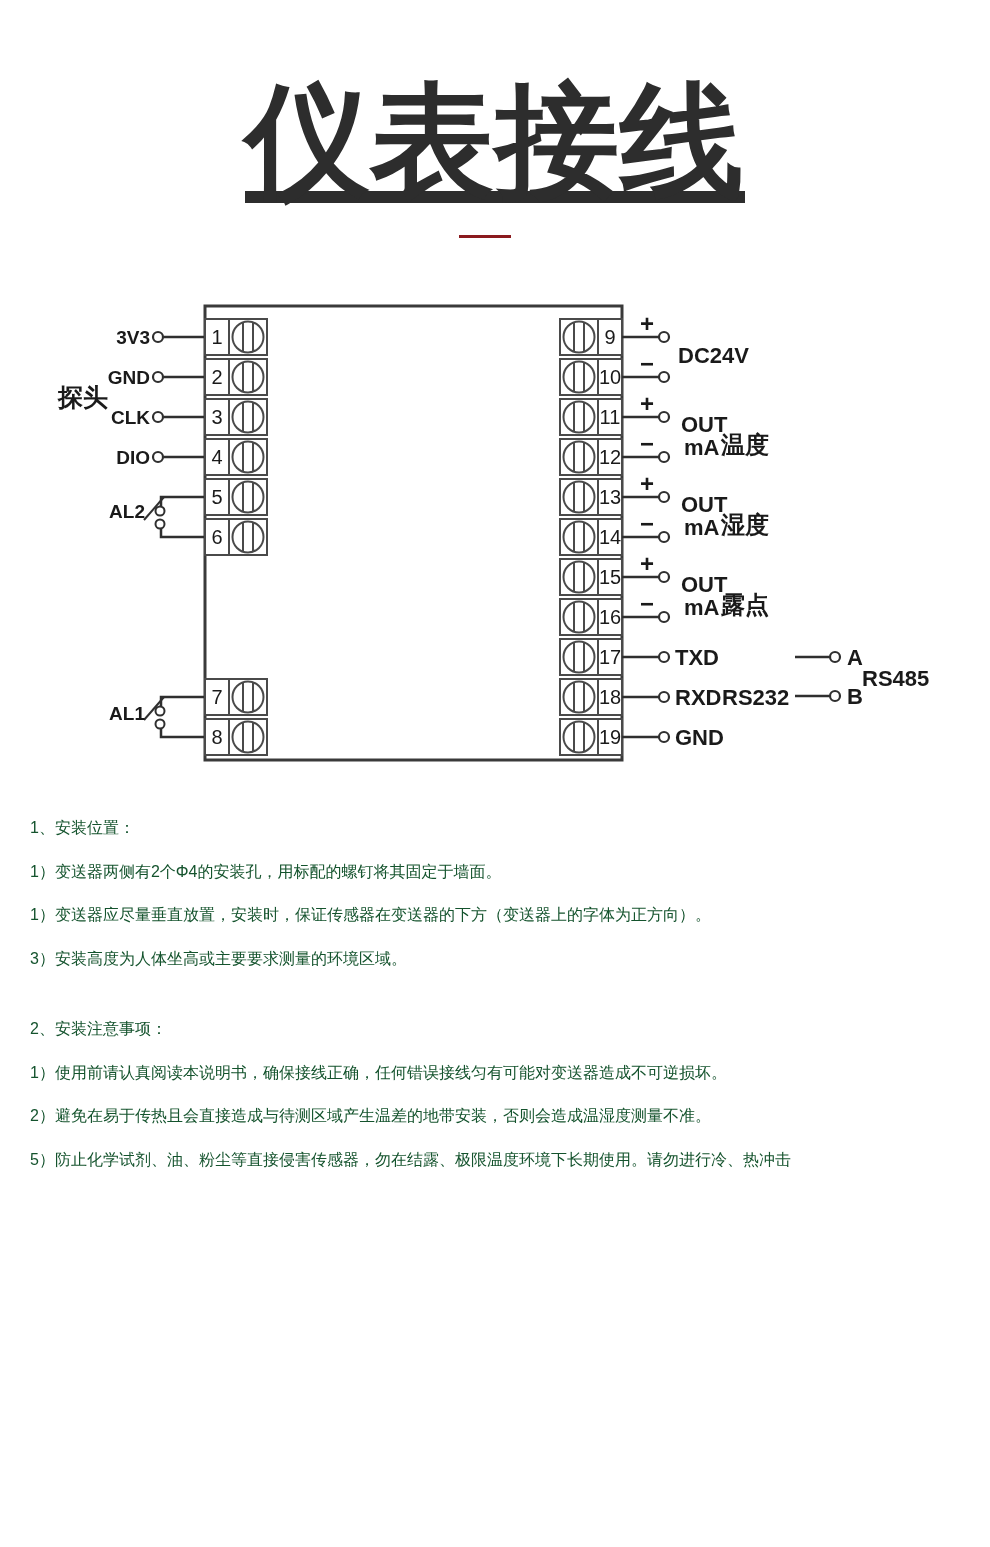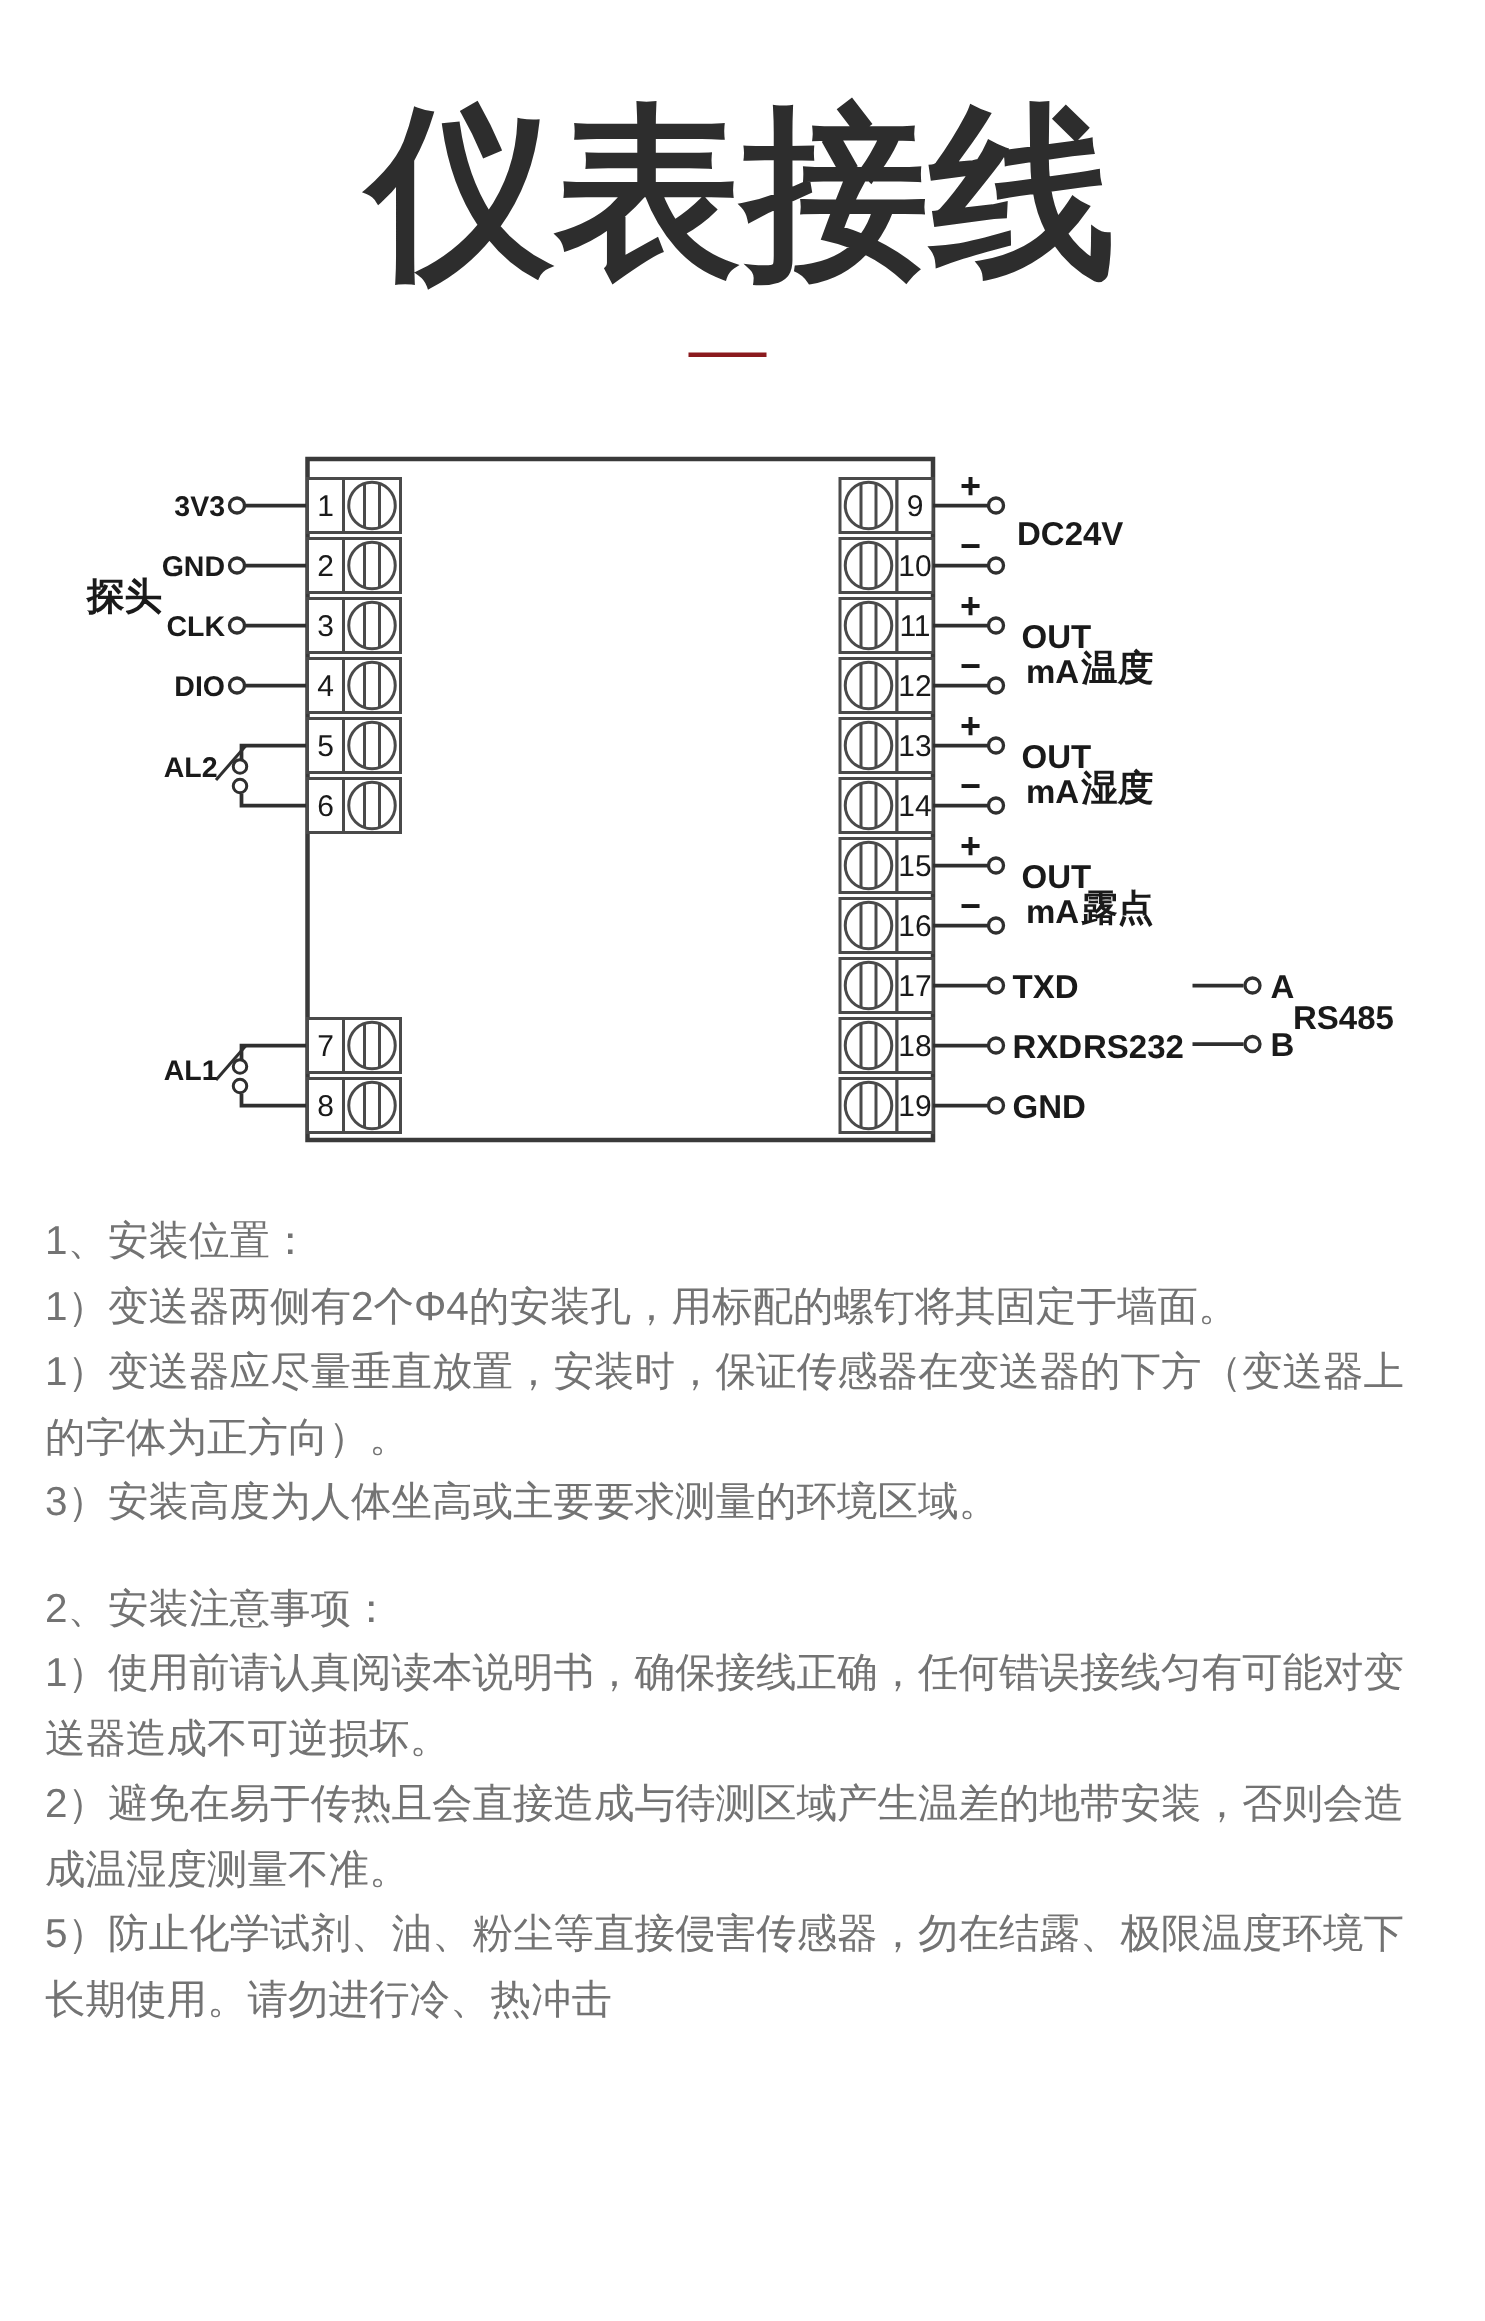--- a/index.html
+++ b/index.html
@@ -1,34 +1,34 @@
 <!DOCTYPE html>
 <html><head>
 <meta charset="utf-8">
 <style>
   html,body{margin:0;padding:0;background:#fff;}
   .page{position:relative;width:990px;height:1547px;background:#ffffff;overflow:hidden;
         font-family:"Liberation Sans", sans-serif;}
-  .title{position:absolute;left:0;right:0;top:58px;margin:0;text-align:center;
-         font-size:124px;font-weight:700;color:#2d2d2d;line-height:1.15;letter-spacing:1px;}
+  .title{position:absolute;left:0;right:0;top:58px;margin:12px;text-align:center;
+         font-size:124px;font-weight:700;color:#2d2d2d;line-height:1.15;letter-spacing:1px;text-decoration:underline;}
   .title-underline{position:absolute;left:459px;top:235px;width:52px;height:3px;background:#8b1a1e;}
   .diagram{position:absolute;left:0;top:290px;width:990px;height:500px;}
   .diagram text{font-family:"Liberation Sans", sans-serif;fill:#1a1a1a;}
   .num{font-size:20px;text-anchor:middle;}
   .lbl{font-size:19px;font-weight:700;text-anchor:end;}
   .lbl2{font-size:22px;font-weight:700;}
   .cn{font-size:24px;font-weight:700;}
   .sign{font-size:24px;font-weight:700;text-anchor:middle;}
   .wire{stroke:#2f2f2f;stroke-width:2.5;fill:none;}
   .blade{stroke:#2f2f2f;stroke-width:2;fill:none;}
   .node{fill:#fff;stroke:#2f2f2f;stroke-width:2.2;}
   .contact{fill:#fff;stroke:#2f2f2f;stroke-width:2;}
   .mbox{fill:none;stroke:#3a3a3a;stroke-width:3;}
   .instructions{position:absolute;left:30px;top:806px;width:932px;
-                font-size:27px;line-height:43.5px;color:#737373;font-weight:500;}
+                font-size:16px;line-height:43.5px;color:#14532d;font-weight:500;}
   .instructions p{margin:0;}
   .sec2{margin-top:27px;}
 </style>
 </head>
 <body>
 
 <div class="page">
 
   <h1 class="title">仪表接线</h1>
   <div class="title-underline"></div>

